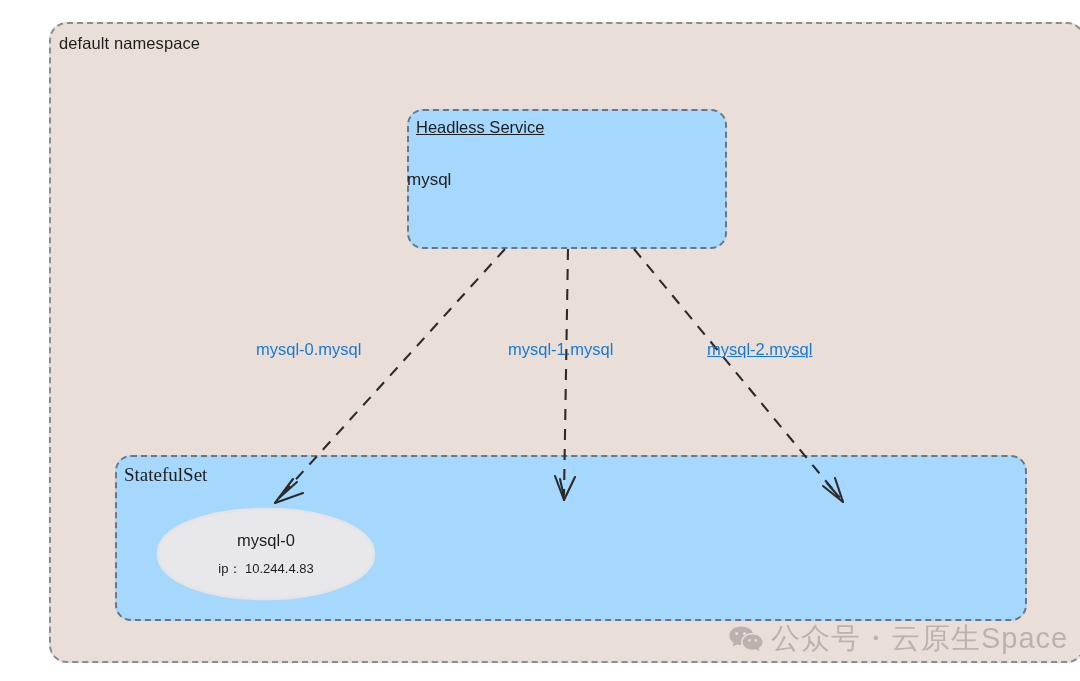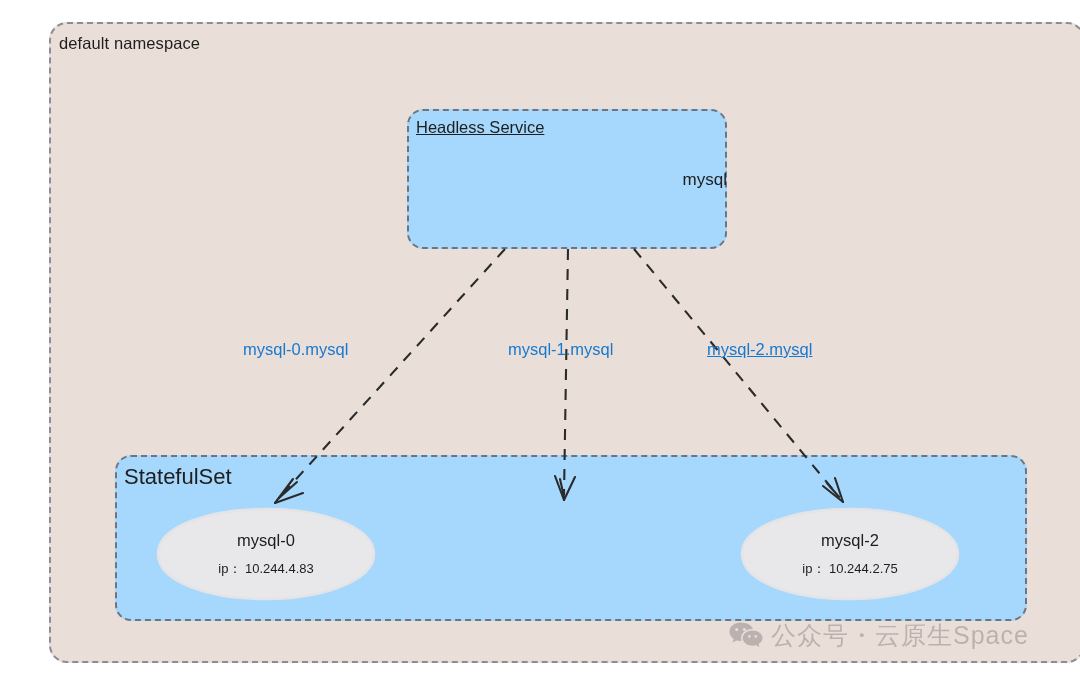--- a/index.html
+++ b/index.html
@@ -60,44 +60,45 @@
     font-size: 16.5px;
     color: #1E1E1E;
     white-space: nowrap;
     text-decoration: underline;
   }
   .service-title {
     position: absolute;
     left: 380px;
     top: 170px;
     width: 320px;
-    text-align: right;
+    text-align: left;
     font-size: 17px;
     color: #1E1E1E;
   }
 
   
   .sts-box {
     position: absolute;
     left: 88px;
     top: 455px;
     width: 912px;
     height: 166px;
     box-sizing: border-box;
     background: #A5D8FC;
     border: 2px dashed #6E7581;
     border-radius: 16px;
   }
   .sts-label {
     position: absolute;
     left: 97px;
     top: 464px;
-    font-size: 22px;
-    color: #1E1E1E;
-    white-space: nowrap;
+    font-size: 19px;
+    color: #1E1E1E;
+    white-space: nowrap;
+    font-family: Liberation Serif, serif;
   }
 
   
   .pod {
     position: absolute;
     width: 222px;
     height: 94px;
   }
   .pod-shape {
     position: absolute;
@@ -139,37 +140,37 @@
     pointer-events: none;
   }
 
   
   .edge-label {
     position: absolute;
     font-size: 16.5px;
     color: #1879D0;
     white-space: nowrap;
   }
-  .edge-label-0 { left: 216px; top: 340px; }
+  .edge-label-0 { left: 229px; top: 340px; }
   .edge-label-1 { left: 481px; top: 340px; }
   .edge-label-2 { left: 680px; top: 340px; text-decoration: underline; }
 
   
   .watermark {
     position: absolute;
     left: 702px;
     top: 619px;
     display: flex;
     align-items: center;
     gap: 8px;
     opacity: 0.58;
   }
   .wm-icon { display: block; }
   .wm-text {
-    font-size: 25px;
+    font-size: 29px;
     color: #9A9294;
     letter-spacing: 1px;
     white-space: nowrap;
   }
 </style>
 </head>
 <body>
 
 <div id="stage">
 
@@ -217,29 +218,20 @@
     <svg class="pod-shape" viewBox="0 0 222 94" xmlns="http://www.w3.org/2000/svg">
       <path d="M111 2 C168 2 219 20 219 47 C219 74 167 92 111 92 C54 92 3 75 3 47 C3 19 55 2 111 2 Z" fill="#E8E8EA" stroke="#E4E4E7" stroke-width="2.5"></path>
     </svg>
     <div class="pod-text">
       <div class="pod-name">mysql-0</div>
       <div class="pod-ip">ip： 10.244.4.83</div>
     </div>
   </div>
 
 
-  <div class="pod pod-2">
-    <svg class="pod-shape" viewBox="0 0 222 94" xmlns="http://www.w3.org/2000/svg">
-      <path d="M111 2 C168 2 219 20 219 47 C219 74 167 92 111 92 C54 92 3 75 3 47 C3 19 55 2 111 2 Z" fill="#E8E8EA" stroke="#E4E4E7" stroke-width="2.5"></path>
-    </svg>
-    <div class="pod-text">
-      <div class="pod-name">mysql-2</div>
-      <div class="pod-ip">ip： 10.244.2.75</div>
-    </div>
-  </div>
 
   <div class="watermark">
     <svg class="wm-icon" width="34" height="27" viewBox="0 0 34 27" xmlns="http://www.w3.org/2000/svg">
       <g fill="#9A9294">
         <path d="M11.6 0.6 C5.4 0.6 0.4 4.7 0.4 9.8 C0.4 12.7 2.1 15.3 4.7 17 L3.5 20.6 L7.8 18.4 C9 18.7 10.3 18.9 11.6 18.9 C11.9 18.9 12.2 18.9 12.5 18.9 C12.2 18.1 12.1 17.2 12.1 16.3 C12.1 11.2 17 7.1 23.1 7.1 C23.4 7.1 23.7 7.1 24 7.2 C23 3.4 17.9 0.6 11.6 0.6 Z"></path>
         <circle cx="7.7" cy="7.4" r="1.5" fill="#EADFD8"></circle>
         <circle cx="15.4" cy="7.4" r="1.5" fill="#EADFD8"></circle>
         <path d="M33.6 16.1 C33.6 11.8 29.1 8.4 23.6 8.4 C18.1 8.4 13.6 11.8 13.6 16.1 C13.6 20.4 18.1 23.8 23.6 23.8 C24.8 23.8 25.9 23.6 26.9 23.3 L30.6 25.2 L29.6 22.1 C32 20.7 33.6 18.5 33.6 16.1 Z"></path>
         <circle cx="20.4" cy="14.4" r="1.3" fill="#EADFD8"></circle>
         <circle cx="26.8" cy="14.4" r="1.3" fill="#EADFD8"></circle>

